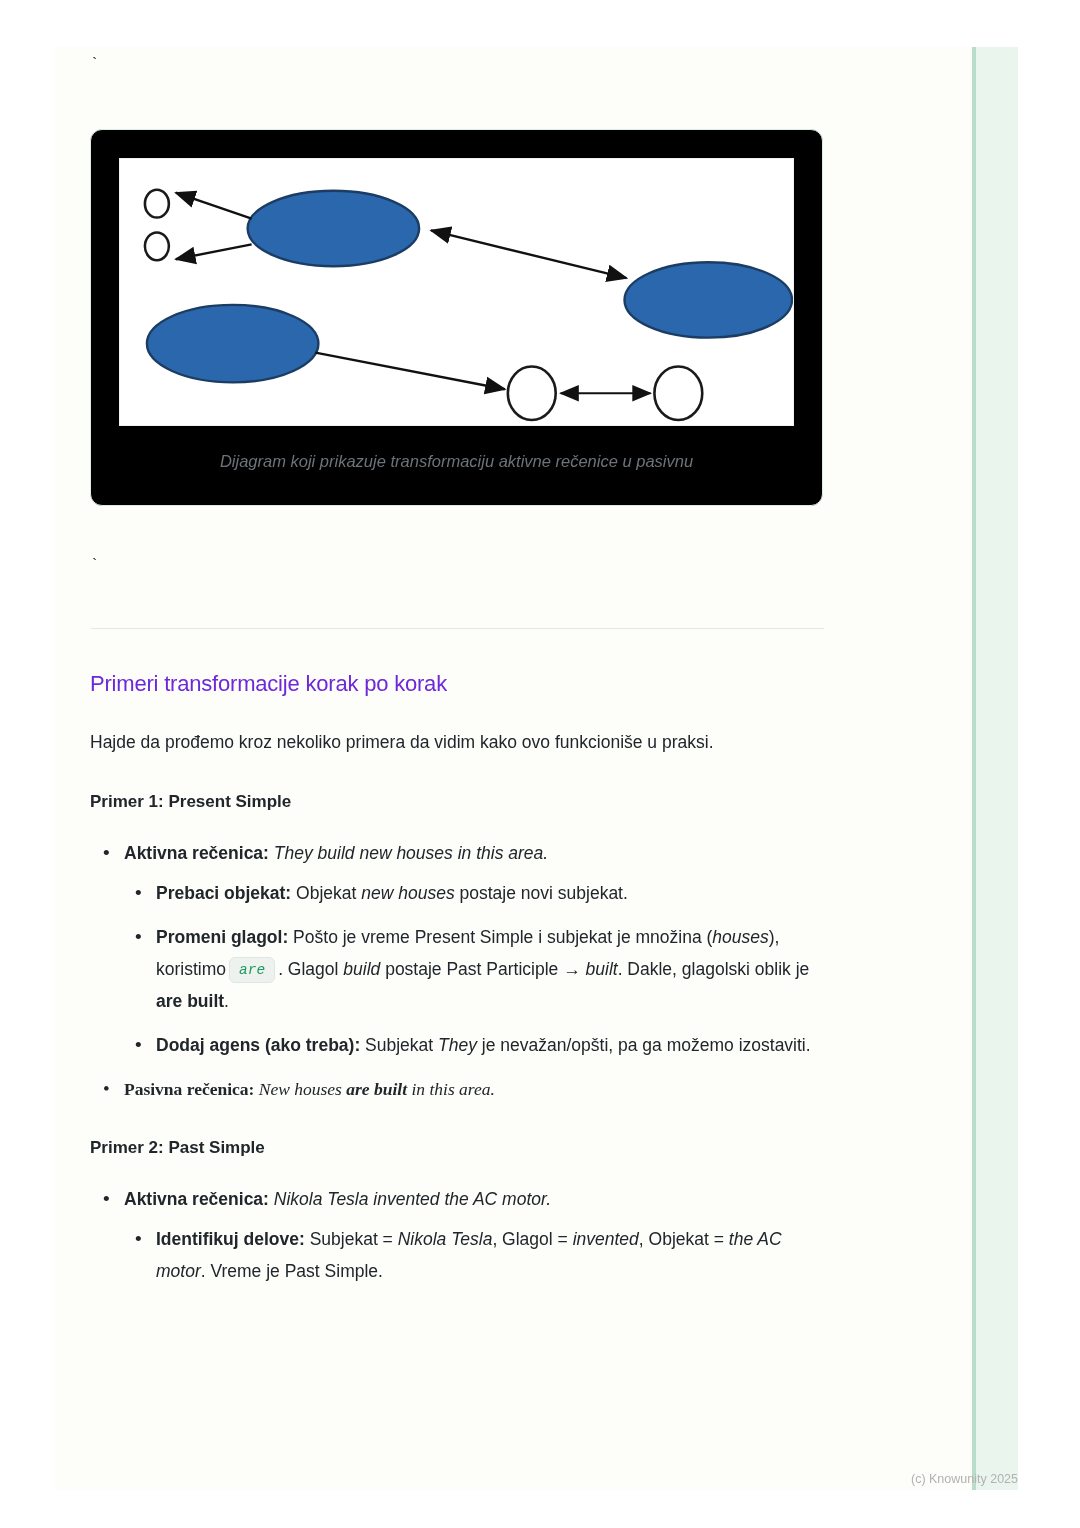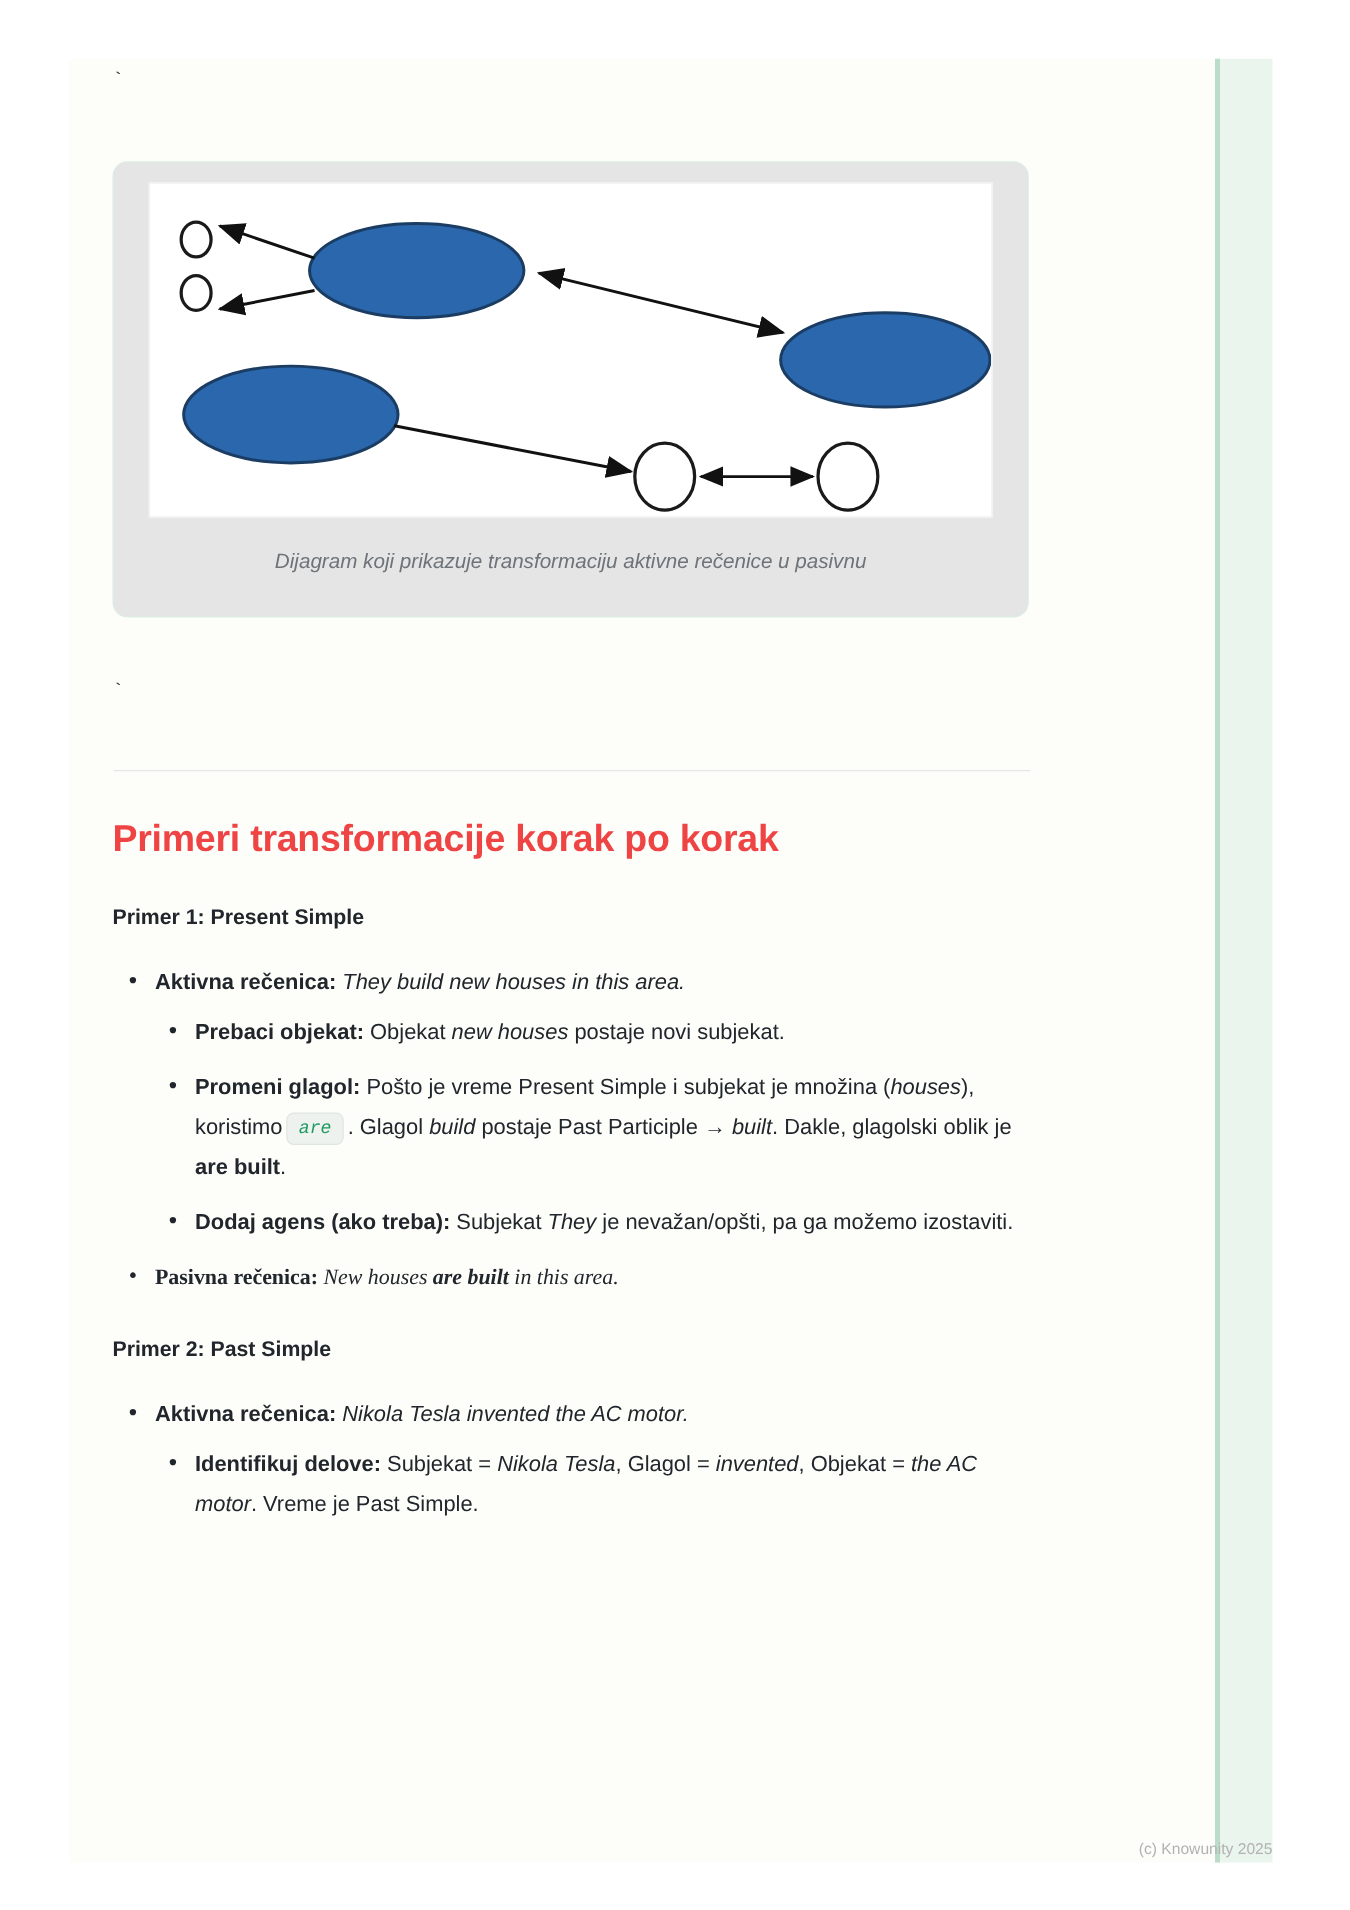--- a/index.html
+++ b/index.html
@@ -56,22 +56,22 @@
   }
   .tick-top { margin-top: 10px; }
 
   
   .image-card {
     margin-top: 56px;
     width: 733px;
     box-sizing: border-box;
     border: 1.5px solid #dcece2;
     border-radius: 12px;
-    background: #e5e5e5;
-    padding: 16px 28px 34px 28px;
+    background: #000000;
+    padding: 28px 28px 34px 28px;
   }
   .image-frame {
     width: 100%;
     height: 268px;
     background: #ffffff;
     border: 1px solid #f1f1f1;
     box-sizing: border-box;
     position: relative;
     overflow: hidden;
   }
@@ -89,24 +89,24 @@
     margin-top: 54px;
     width: 733px;
     height: 1px;
     background: #e6e6e6;
     border: 0;
   }
 
   
   h2.section-heading {
     margin: 36px 0 0 0;
-    font-size: 30px;
+    font-size: 22px;
     line-height: 38px;
-    font-weight: bold;
-    color: #ef4444;
+    font-weight: normal;
+    color: #6d28d9;
     letter-spacing: -0.2px;
   }
 
   p.body-text {
     margin: 22px 0 0 0;
     font-size: 17.5px;
     line-height: 34px;
     color: #20262b;
     text-align: justify;
     width: 733px;
@@ -221,20 +221,21 @@
     </div>
     <div class="image-caption">Dijagram koji prikazuje transformaciju aktivne rečenice u pasivnu</div>
   </div>
 
   <div class="tick-mark" style="margin-top:52px;">`</div>
 
   <hr class="divider">
 
   <h2 class="section-heading">Primeri transformacije korak po korak</h2>
 
+  <p class="body-text">Hajde da prođemo kroz nekoliko primera da vidim kako ovo funkcioniše u praksi.</p>
 
   <p class="example-title">Primer 1: Present Simple</p>
 
   <ul class="lvl1">
     <li class="sub-host">
       <span class="b">Aktivna rečenica:</span>
       <span class="i">They build new houses in this area.</span>
 
       <ul class="lvl2">
 

